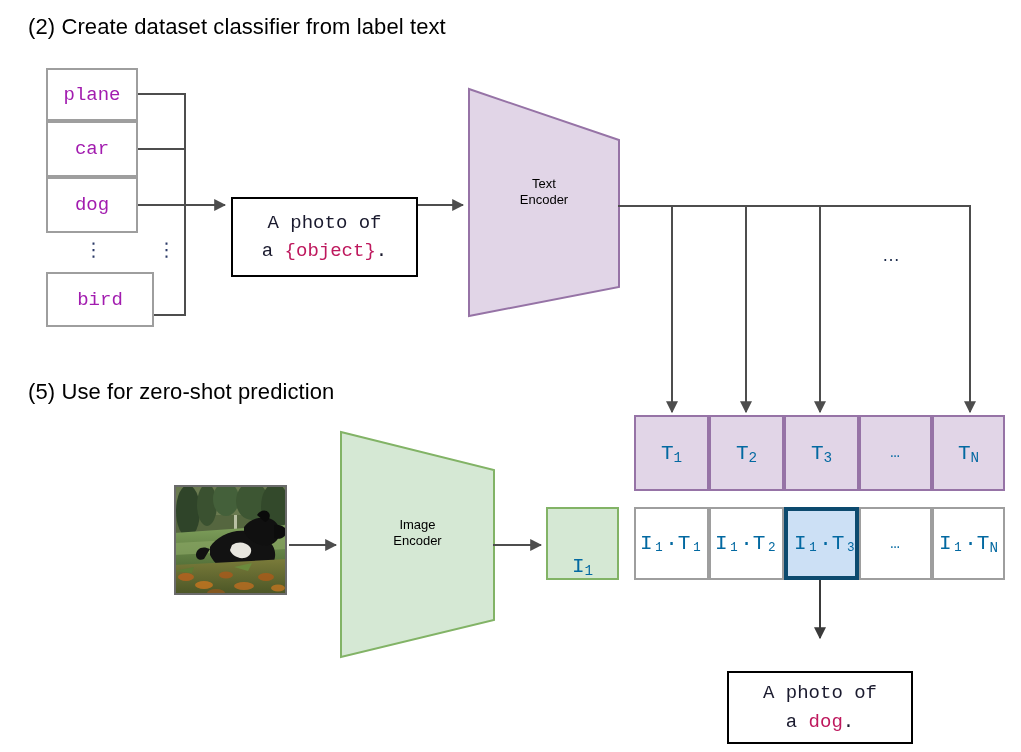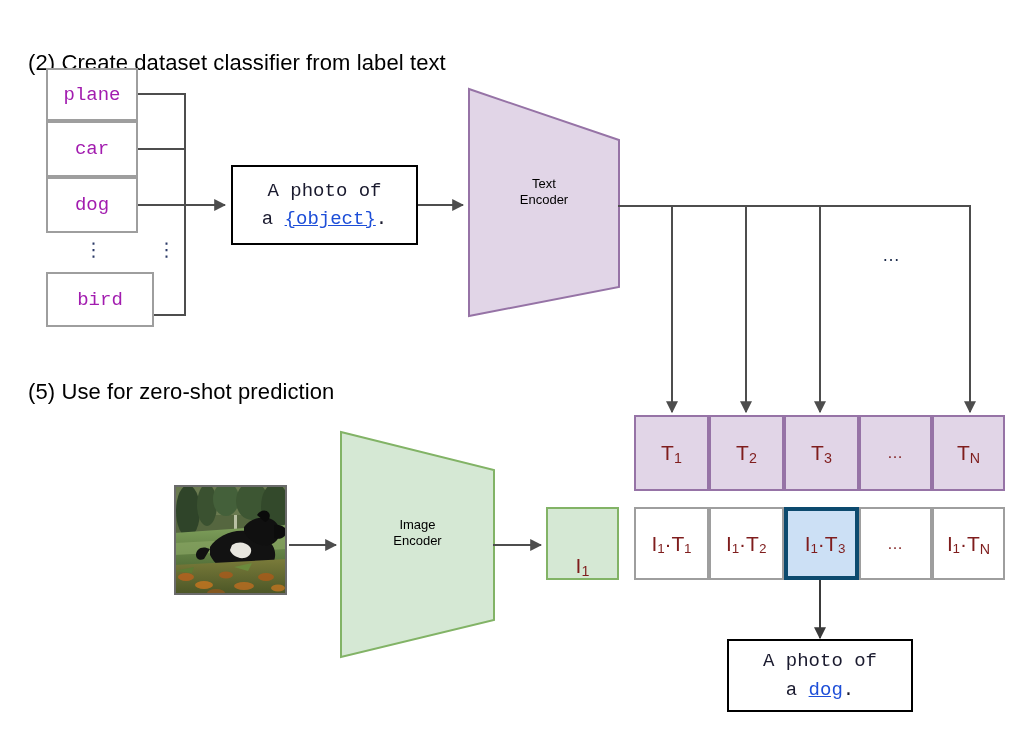--- a/index.html
+++ b/index.html
@@ -50,45 +50,46 @@
     background: #ffffff;
     box-sizing: border-box;
     display: flex;
     flex-direction: column;
     align-items: center;
     justify-content: center;
     font-family: "Liberation Mono", monospace;
     font-size: 19px;
     color: #1a1a2e;
     line-height: 1.5;
+    margin-top: 32px;
   }
   .prompt-box .ln { white-space: pre; }
-  .pink { color: #1d4ed8; text-decoration: underline; }
+  .pink { color: #be185d; }
 
   
   .encoder-label {
     position: absolute;
     text-align: center;
     font-family: "Liberation Sans", sans-serif;
     font-size: 13px;
     color: #000000;
     line-height: 1.25;
     white-space: nowrap;
   }
 
   
   .cell {
     position: absolute;
     box-sizing: border-box;
     display: flex;
     align-items: center;
     justify-content: center;
-    font-family: Liberation Sans, sans-serif;
+    font-family: Liberation Mono, monospace;
     font-size: 21px;
-    color: #7f1d1d;
+    color: #0369a1;
   }
   .cell-t {
     background: #e1d5e7;
     border: 2px solid #9673a6;
   }
   .cell-sim {
     background: #ffffff;
     border: 2px solid #9e9e9e;
   }
   .cell-sim-hl {
@@ -233,21 +234,21 @@
       <ellipse cx="52" cy="90" rx="7" ry="3.5" fill="#a65a1c" opacity="0.85"></ellipse>
       <ellipse cx="70" cy="101" rx="10" ry="4" fill="#bd6d20" opacity="0.8"></ellipse>
       <ellipse cx="92" cy="92" rx="8" ry="4" fill="#a85c1a" opacity="0.85"></ellipse>
       <ellipse cx="104" cy="103" rx="7" ry="3.5" fill="#c07420" opacity="0.8"></ellipse>
       <ellipse cx="42" cy="108" rx="9" ry="4" fill="#96571c" opacity="0.75"></ellipse>
       <path d="M0,86 L20,82 L18,88 Z" fill="#5d7a34"></path>
       <path d="M60,82 L78,78 L74,86 Z" fill="#6b8a3c"></path>
     </g>
   </svg>
 
-  <div class="abs section-title" style="left:28px; top:14px;margin-top:36px;">(2) Create dataset classifier from label text</div>
+  <div class="abs section-title" style="left:28px; top:14px;">(2) Create dataset classifier from label text</div>
 
   <div class="abs section-title" style="left:28px; top:379px;">(5) Use for zero-shot prediction</div>
 
   <div class="abs label-box" style="left:46px; top:68px; width:92px; height:53px;">
     <span>plane</span>
   </div>
   <div class="abs label-box" style="left:46px; top:121px; width:92px; height:56px;">
     <span>car</span>
   </div>
   <div class="abs label-box" style="left:46px; top:177px; width:92px; height:56px;">

